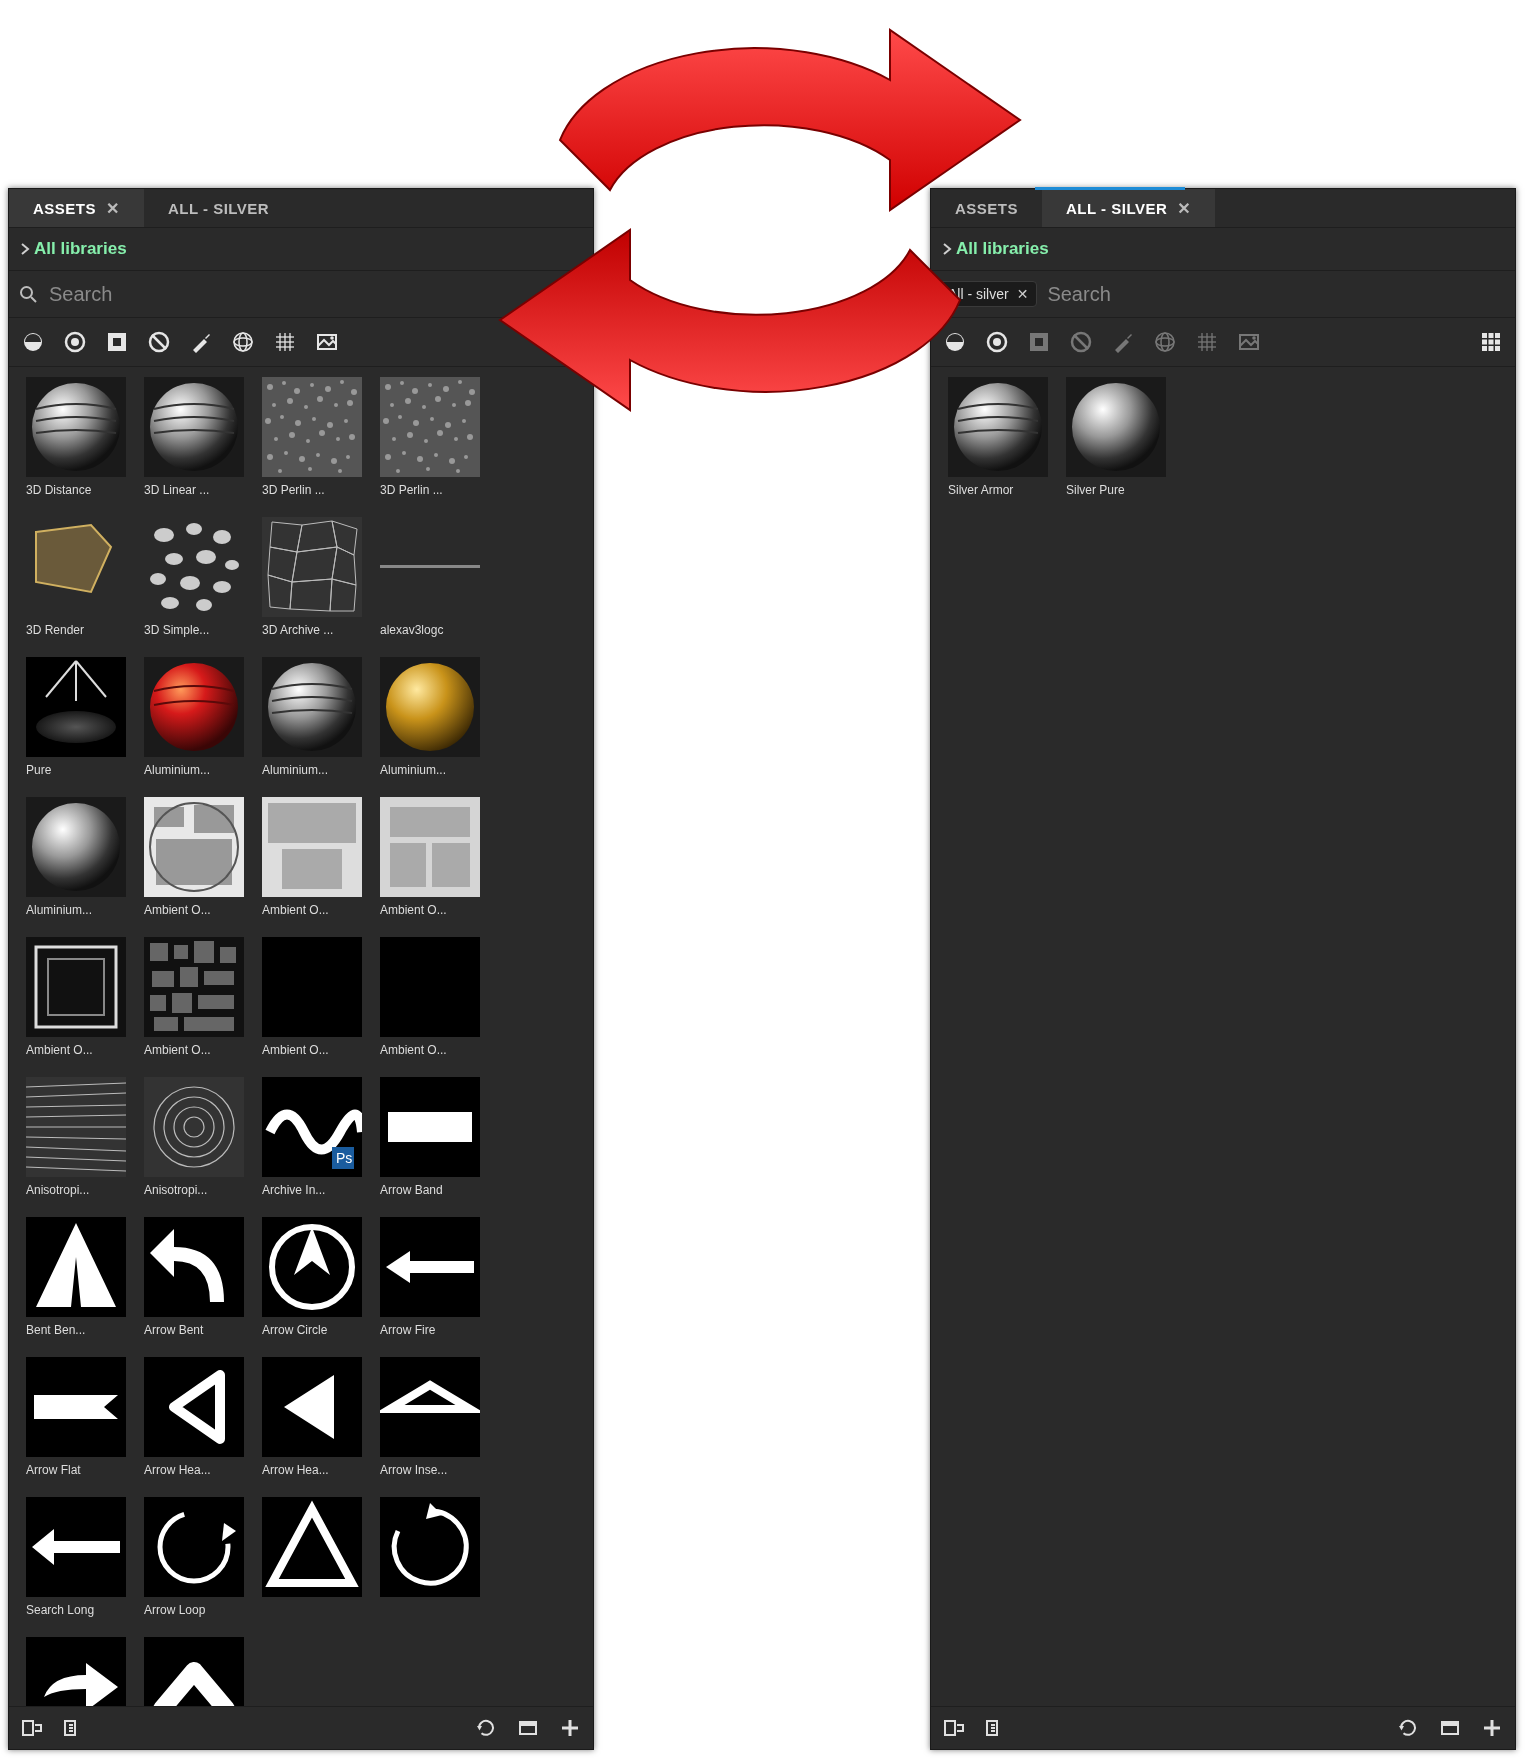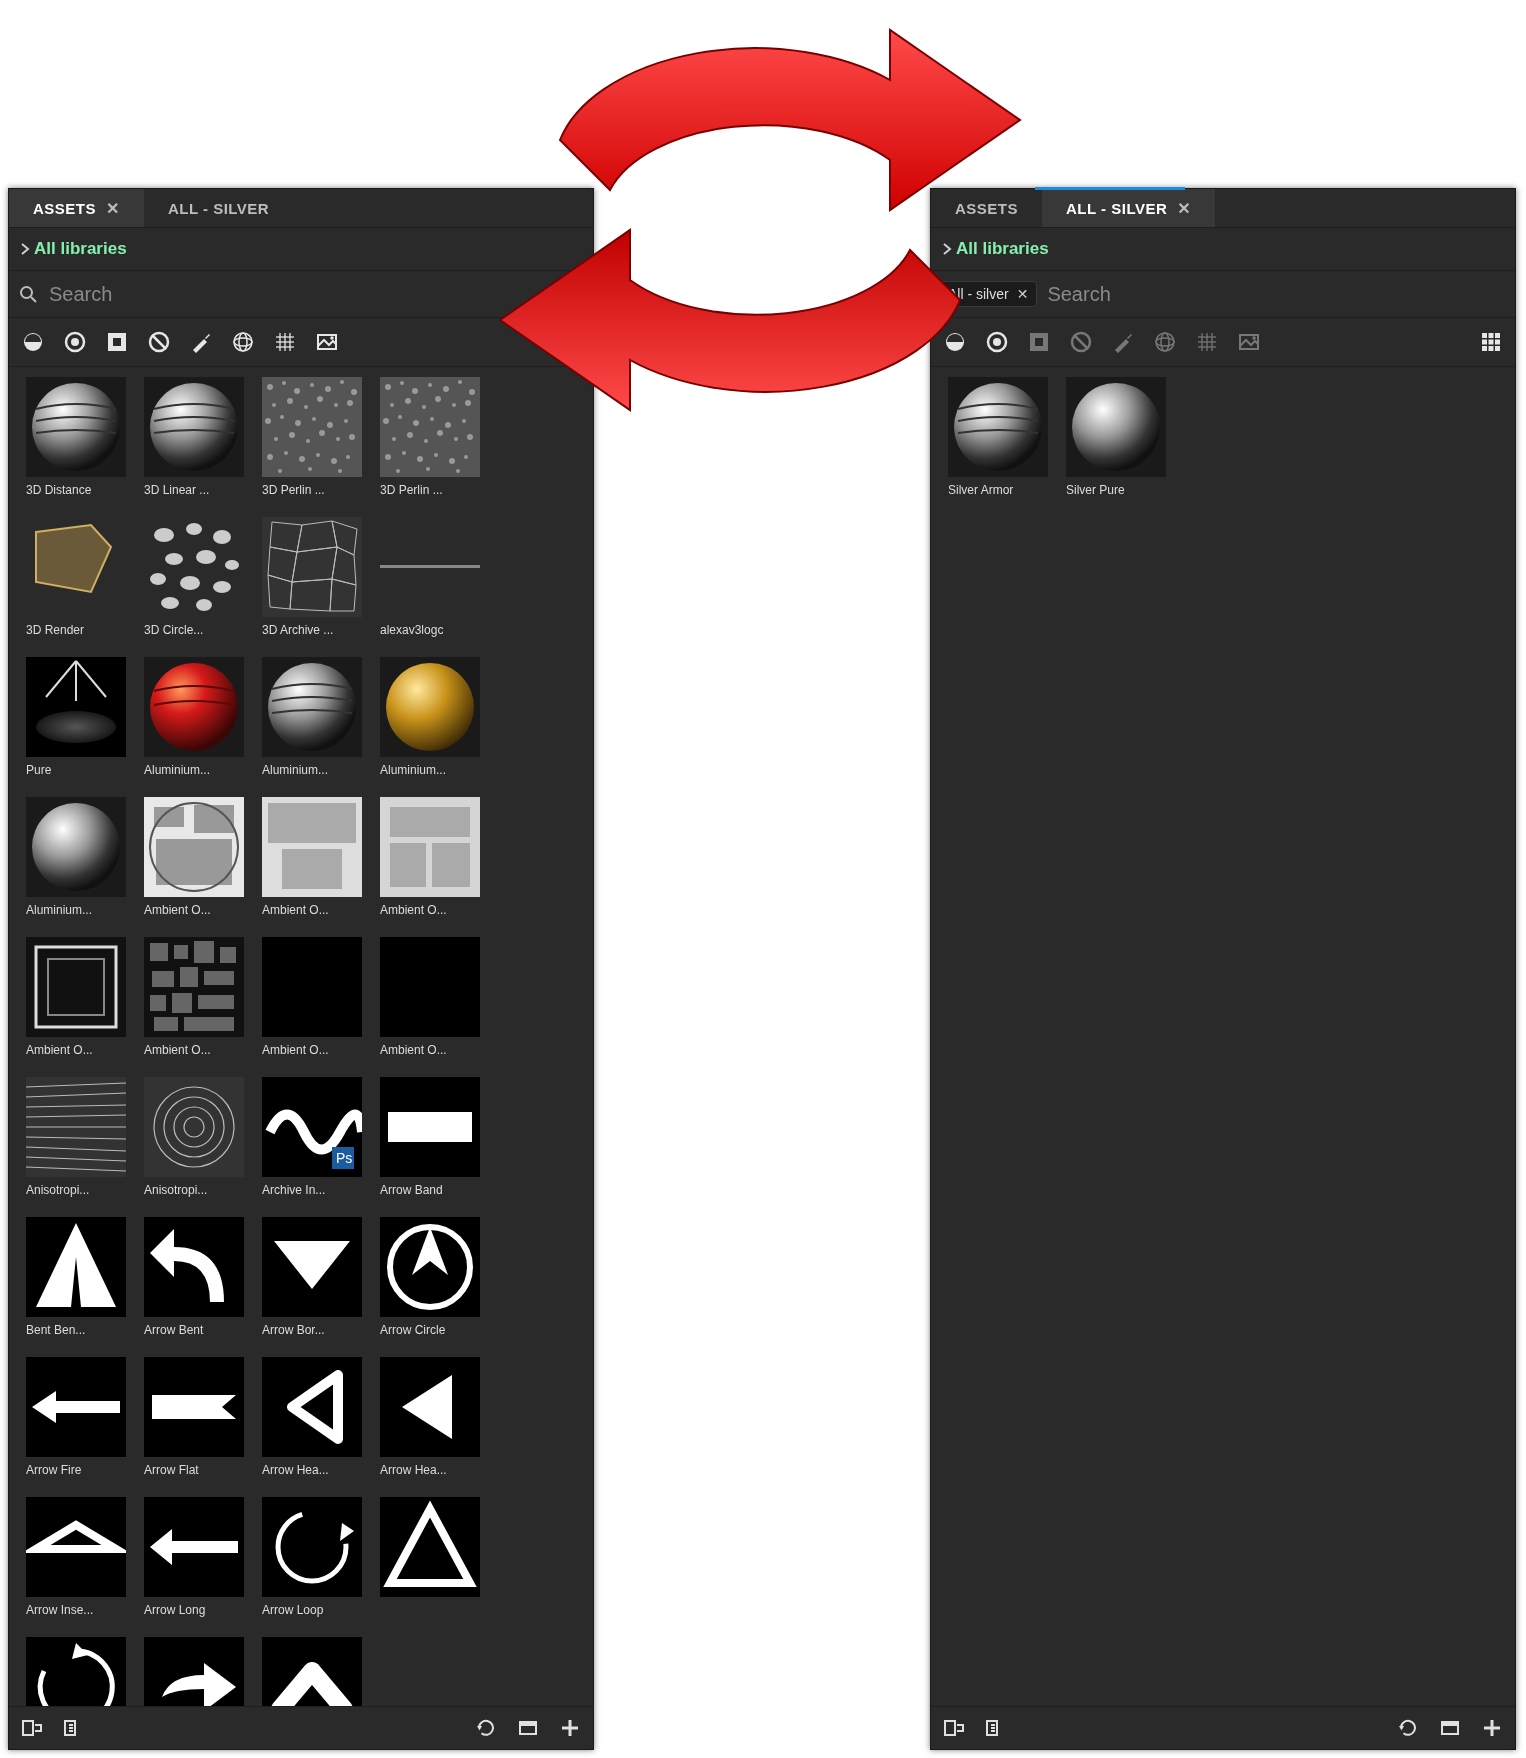--- a/index.html
+++ b/index.html
@@ -637,21 +637,21 @@
             </svg>
           </div>
           <div class="asset-label">3D Render</div>
         </div>
         <div class="asset-item">
           <div class="thumb">
             <svg viewBox="0 0 100 100">
               <use href="#th-noise-stone"></use>
             </svg>
           </div>
-          <div class="asset-label">3D Circle...</div>
+          <div class="asset-label">3D Simple...</div>
         </div>
         <div class="asset-item">
           <div class="thumb">
             <svg viewBox="0 0 100 100">
               <use href="#th-noise-worley"></use>
             </svg>
           </div>
           <div class="asset-label">3D Archive ...</div>
         </div>
         <div class="asset-item">
@@ -802,28 +802,20 @@
           <div class="thumb">
             <svg viewBox="0 0 100 100">
               <use href="#th-arrow-bent"></use>
             </svg>
           </div>
           <div class="asset-label">Arrow Bent</div>
         </div>
         <div class="asset-item">
           <div class="thumb">
             <svg viewBox="0 0 100 100">
-              <use href="#th-arrow-border"></use>
-            </svg>
-          </div>
-          <div class="asset-label">Arrow Bor...</div>
-        </div>
-        <div class="asset-item">
-          <div class="thumb">
-            <svg viewBox="0 0 100 100">
               <use href="#th-arrow-circle"></use>
             </svg>
           </div>
           <div class="asset-label">Arrow Circle</div>
         </div>
         <div class="asset-item">
           <div class="thumb">
             <svg viewBox="0 0 100 100">
               <use href="#th-arrow-fire"></use>
             </svg>
@@ -861,21 +853,21 @@
             </svg>
           </div>
           <div class="asset-label">Arrow Inse...</div>
         </div>
         <div class="asset-item">
           <div class="thumb">
             <svg viewBox="0 0 100 100">
               <use href="#th-arrow-long"></use>
             </svg>
           </div>
-          <div class="asset-label">Arrow Long</div>
+          <div class="asset-label">Search Long</div>
         </div>
         <div class="asset-item">
           <div class="thumb">
             <svg viewBox="0 0 100 100">
               <use href="#th-arrow-loop"></use>
             </svg>
           </div>
           <div class="asset-label">Arrow Loop</div>
         </div>
         <div class="asset-item">

